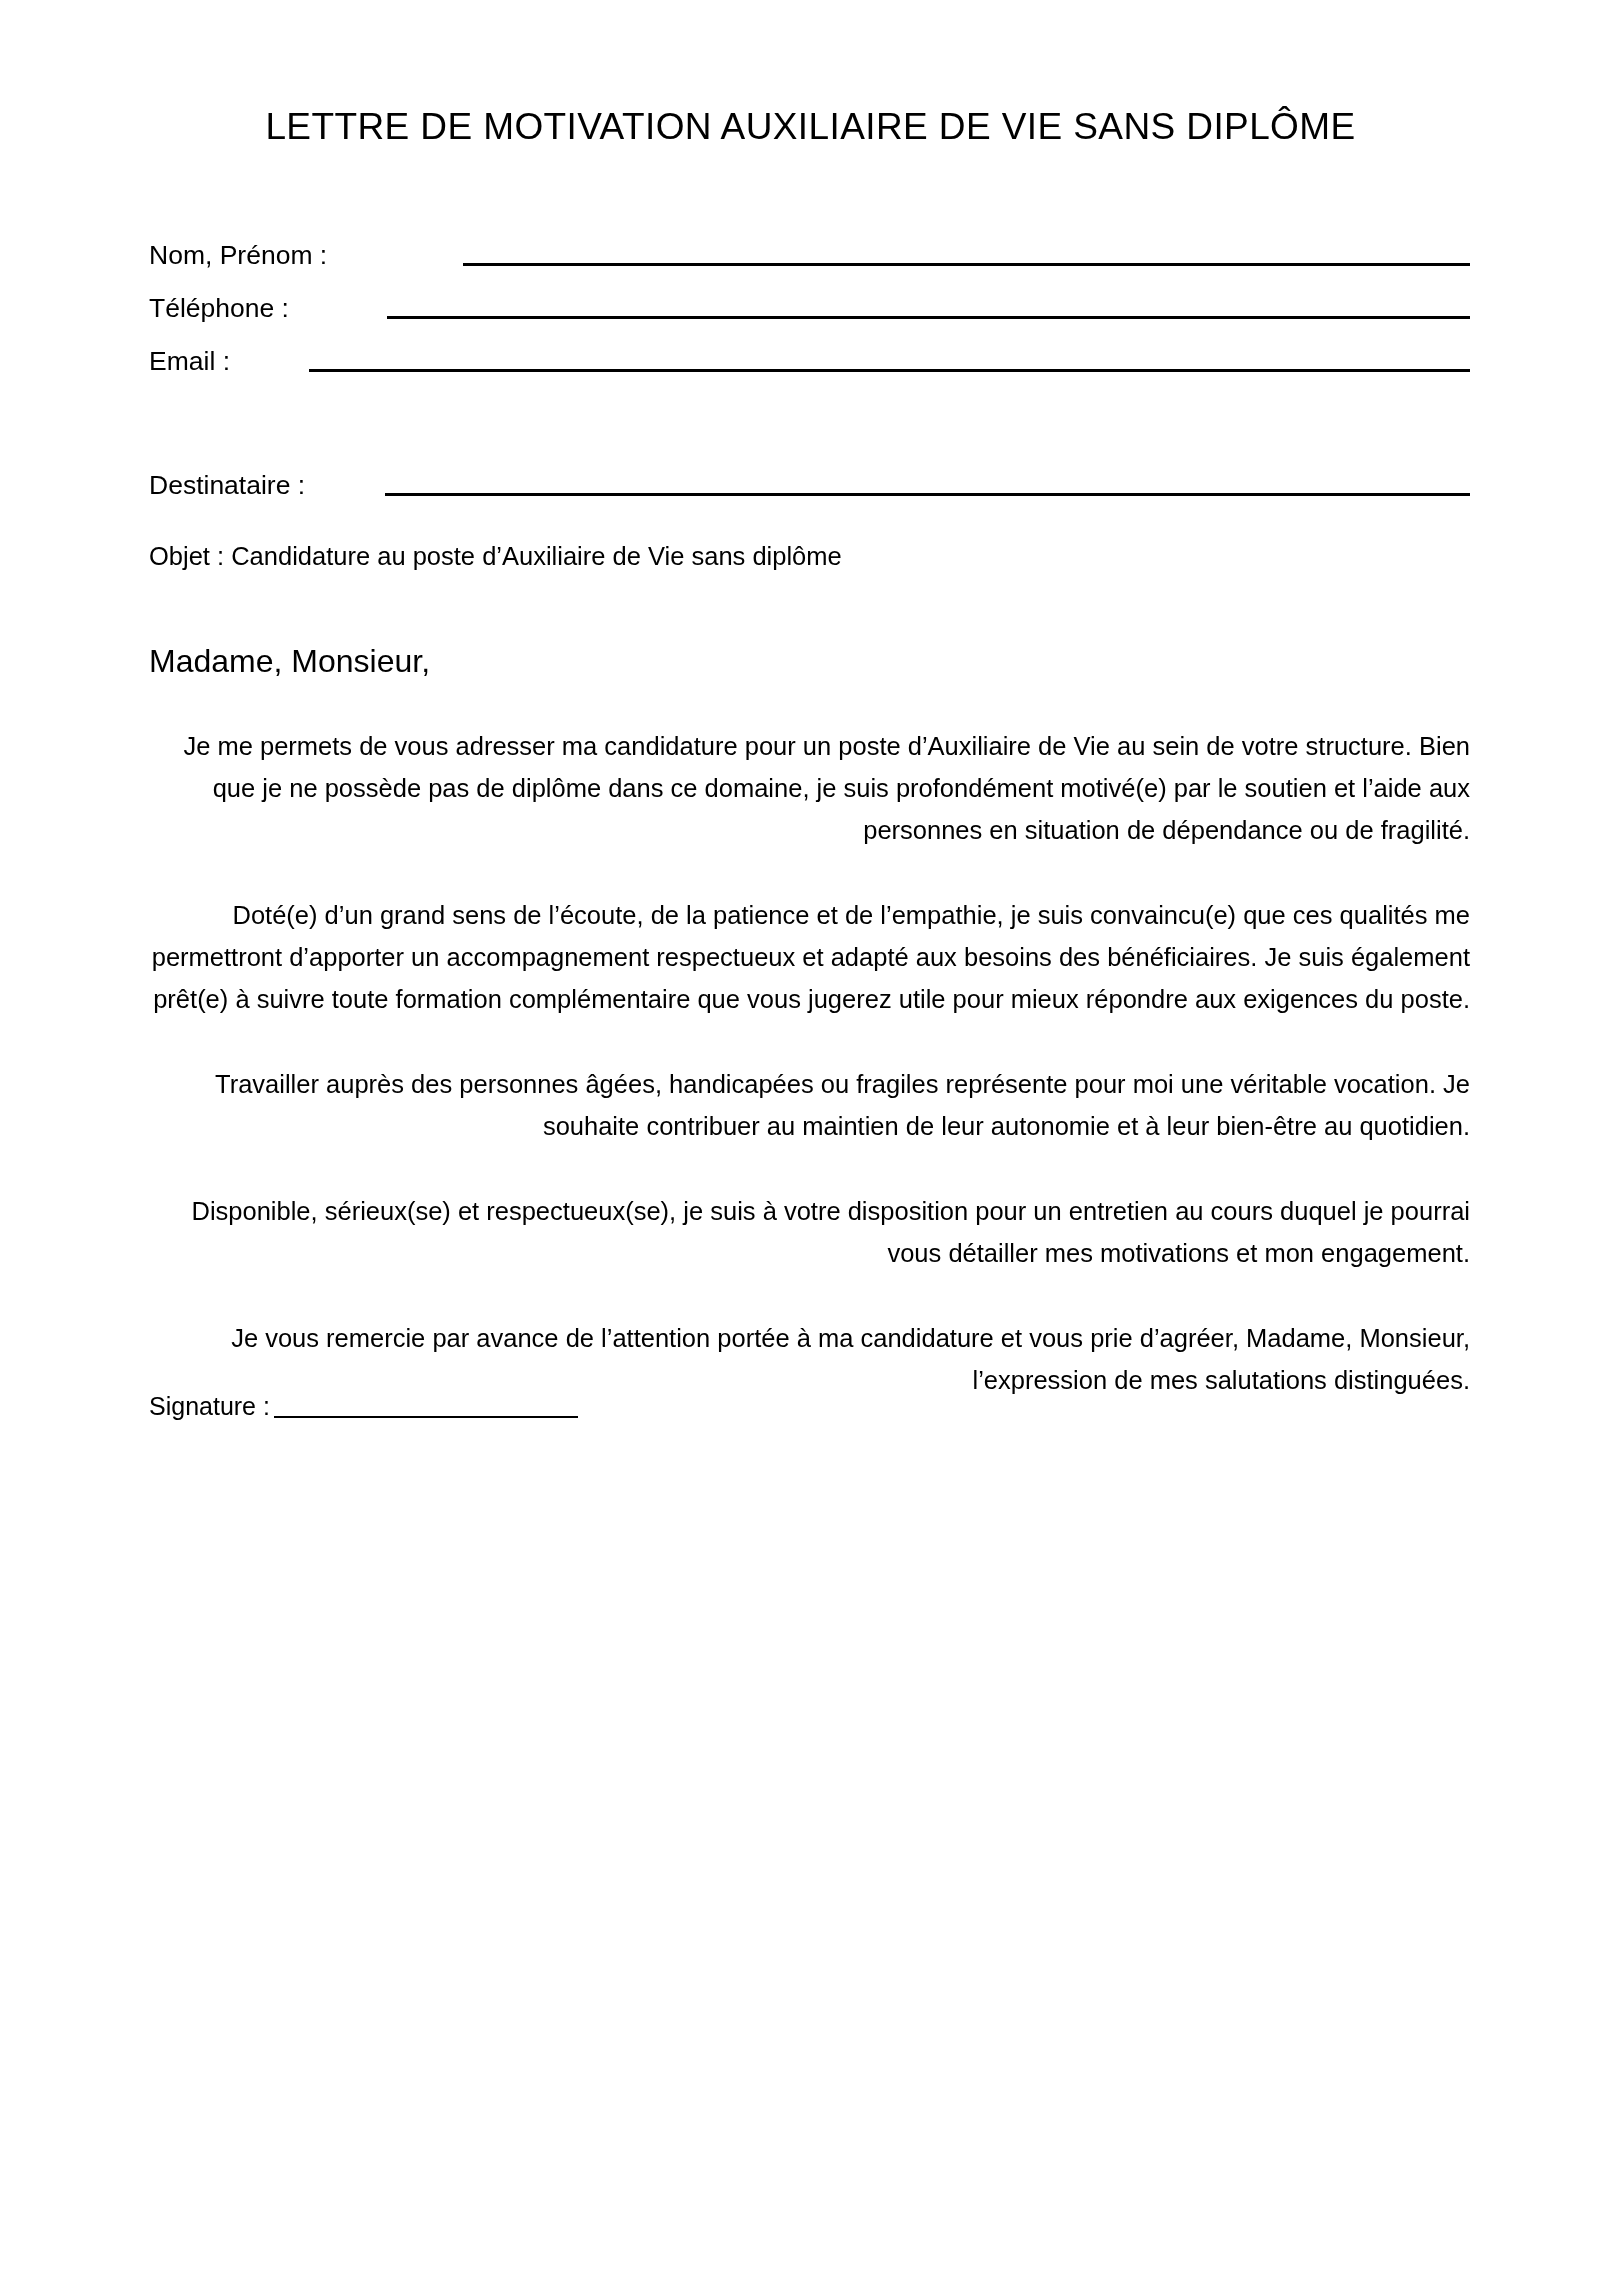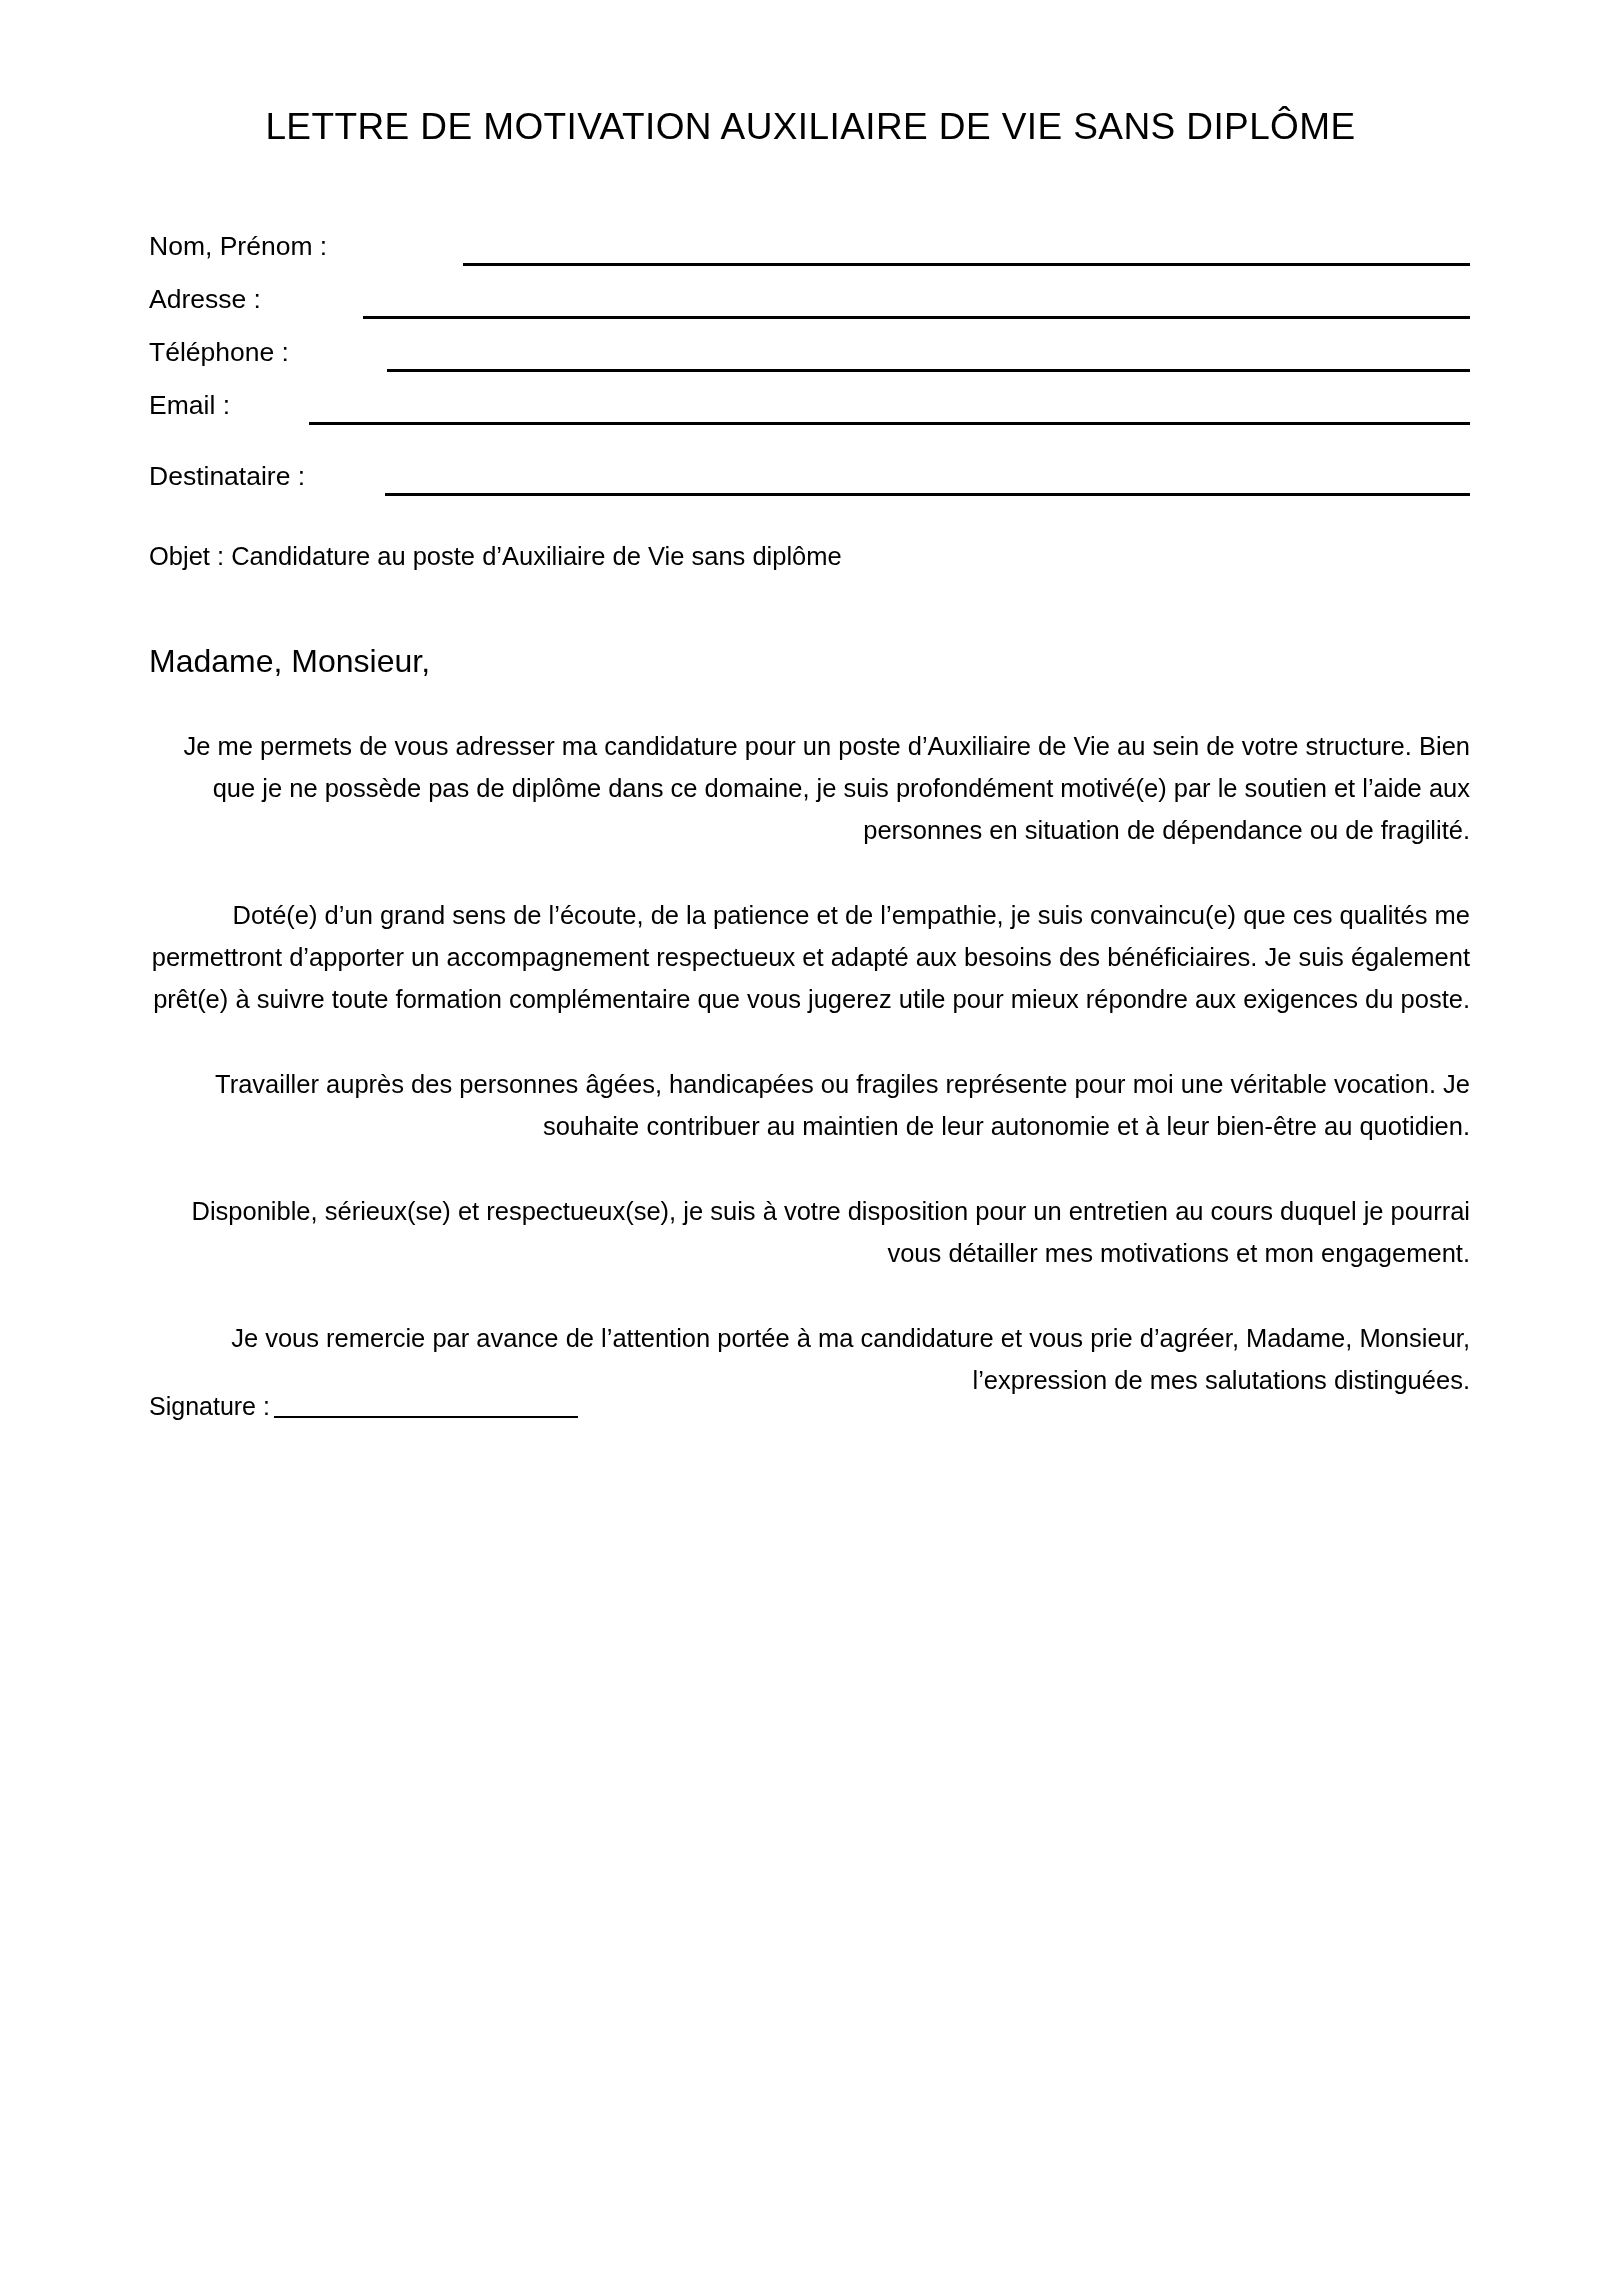--- a/index.html
+++ b/index.html
@@ -45,21 +45,21 @@
   }
 
   .form-row {
     position: relative;
     height: 53px;
   }
 
   .form-label {
     position: absolute;
     left: 0;
-    top: 0;
+    top: 9px;
     font-size: 26.5px;
     line-height: 39px;
     white-space: nowrap;
   }
 
   .form-rule {
     position: absolute;
     right: 0;
     top: 36px;
     height: 2.9px;
@@ -135,24 +135,20 @@
 
   <div class="doc-title">LETTRE DE MOTIVATION AUXILIAIRE DE VIE SANS DIPLÔME</div>
 
   <div class="form-block">
 
     <div class="form-row">
       <span class="form-label">Nom, Prénom :</span>
       <span class="form-rule rule-nom"></span>
     </div>
 
-    <div class="form-row">
-      <span class="form-label">Adresse :</span>
-      <span class="form-rule rule-adresse"></span>
-    </div>
 
     <div class="form-row">
       <span class="form-label">Téléphone :</span>
       <span class="form-rule rule-telephone"></span>
     </div>
 
     <div class="form-row">
       <span class="form-label">Email :</span>
       <span class="form-rule rule-email"></span>
     </div>

